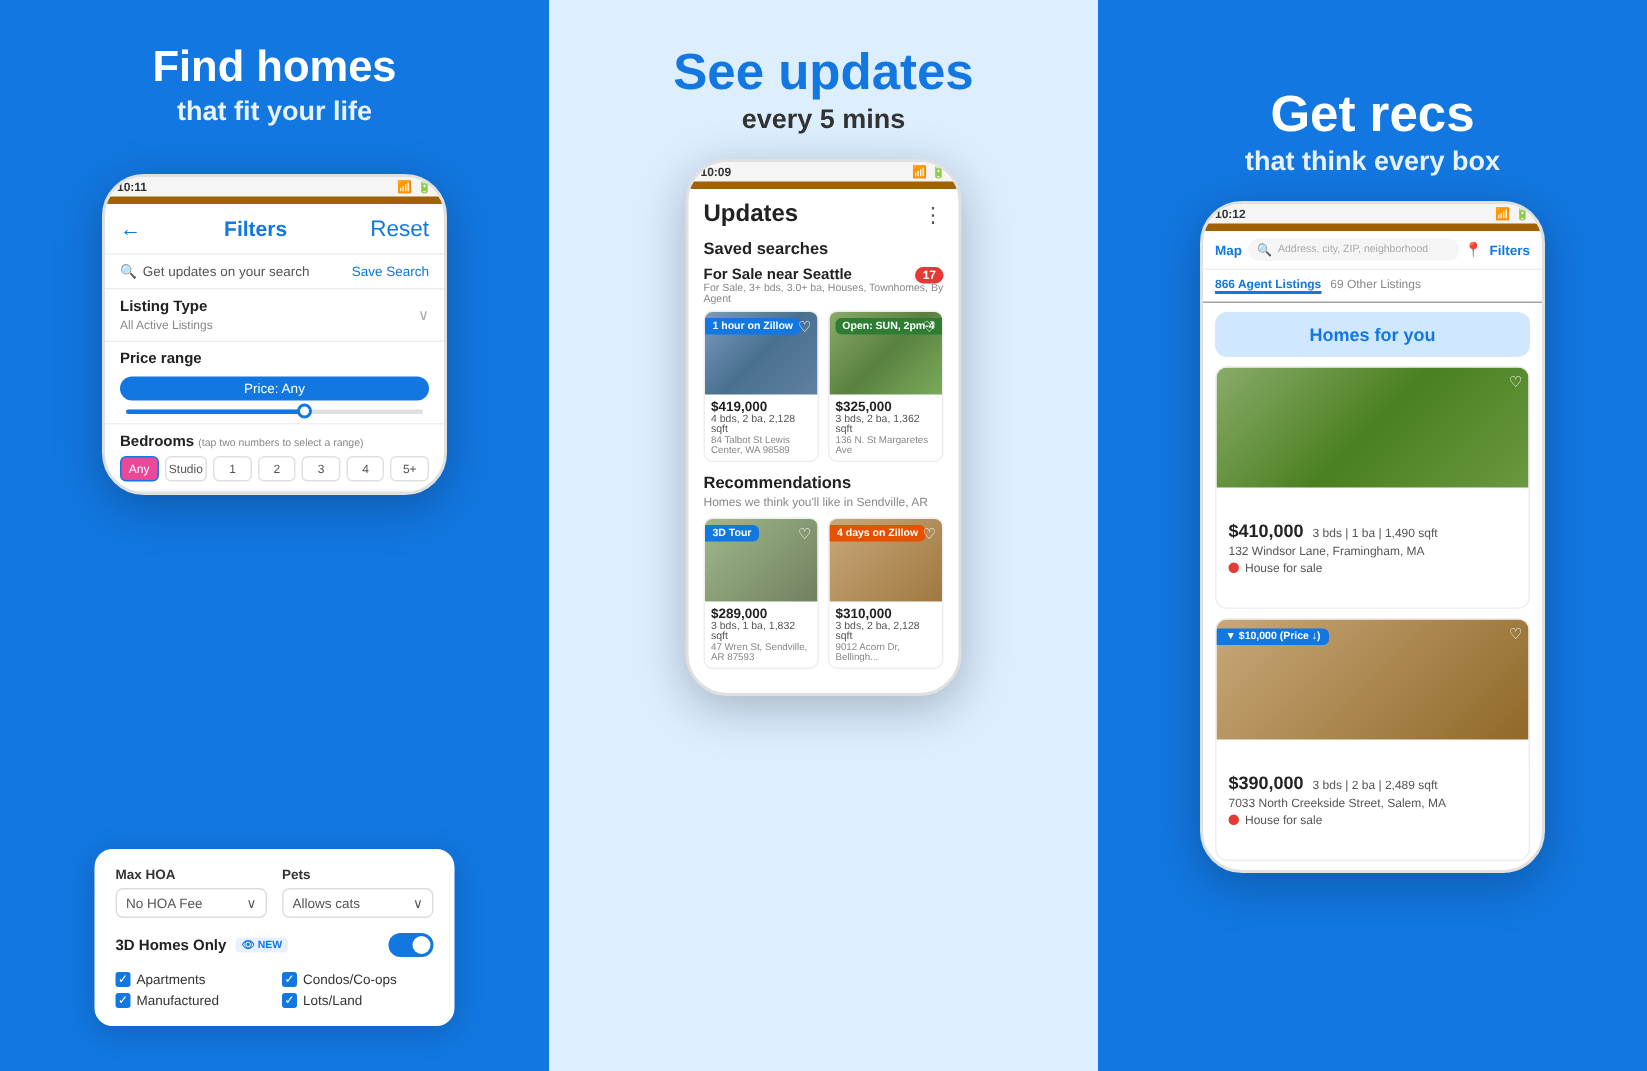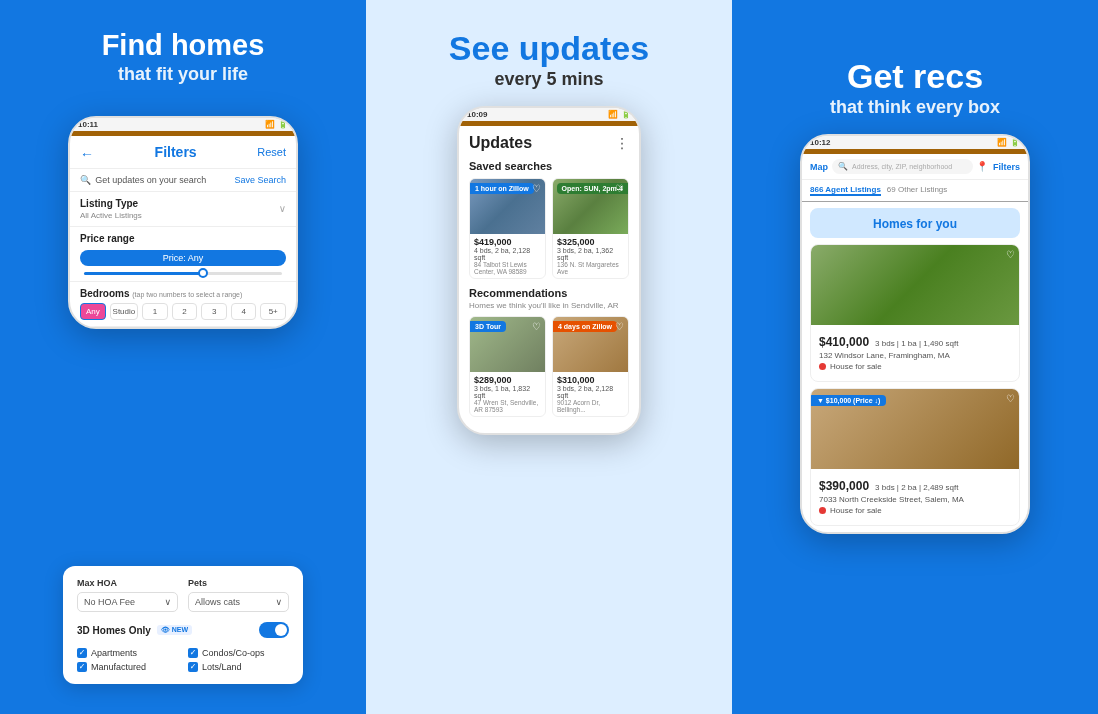--- a/index.html
+++ b/index.html
@@ -74,21 +74,21 @@
     }
 
     .phone-header-filters .title {
       color: #1277e1;
       font-weight: 600;
       font-size: 14px;
     }
 
     .phone-header-filters .reset {
       color: #1277e1;
-      font-size: 11px;
+      font-size: 15px;
     }
 
     .filter-section {
       padding: 6px 10px;
       border-bottom: 1px solid #eee;
     }
 
     .filter-row {
       display: flex;
       align-items: center;
@@ -601,21 +601,21 @@
 
     .listing-img-1 {
       background: linear-gradient(135deg, #8aab6a 0%, #4a8020 50%, #6a9840 100%);
     }
 
     .listing-img-2 {
       background: linear-gradient(135deg, #c8a87a 0%, #906828 100%);
     }
 
     .listing-info {
-      padding: 10px 8px;
+      padding: 22px 8px;
     }
 
     .listing-price-row {
       display: flex;
       align-items: baseline;
       gap: 6px;
     }
 
     .listing-price {
       font-size: 12px;
@@ -806,20 +806,27 @@
         <span>📶</span>
           <span>🔋</span>
       </div>
     </div>
     <div class="phone2-content">
       <div class="updates-header">
         <span class="updates-title">Updates</span>
         <span class="updates-menu">⋮</span>
       </div>
       <div class="saved-searches-label">Saved searches</div>
+      <div class="search-item">
+        <div class="search-item-row">
+          <span class="search-item-title">For Sale near Seattle</span>
+          <span class="search-item-badge">17</span>
+        </div>
+        <div class="search-item-sub">For Sale, 3+ bds, 3.0+ ba, Houses, Townhomes, By Agent</div>
+      </div>
 
       <div class="home-cards-row">
         <div class="home-card">
           <div class="home-card-img home-card-img-1">
             <div class="badge-overlay">1 hour on Zillow</div>
             <span class="heart-icon">♡</span>
           </div>
           <div class="home-card-info">
             <div class="home-card-price">$419,000</div>
             <div class="home-card-details">4 bds, 2 ba, 2,128 sqft</div>

